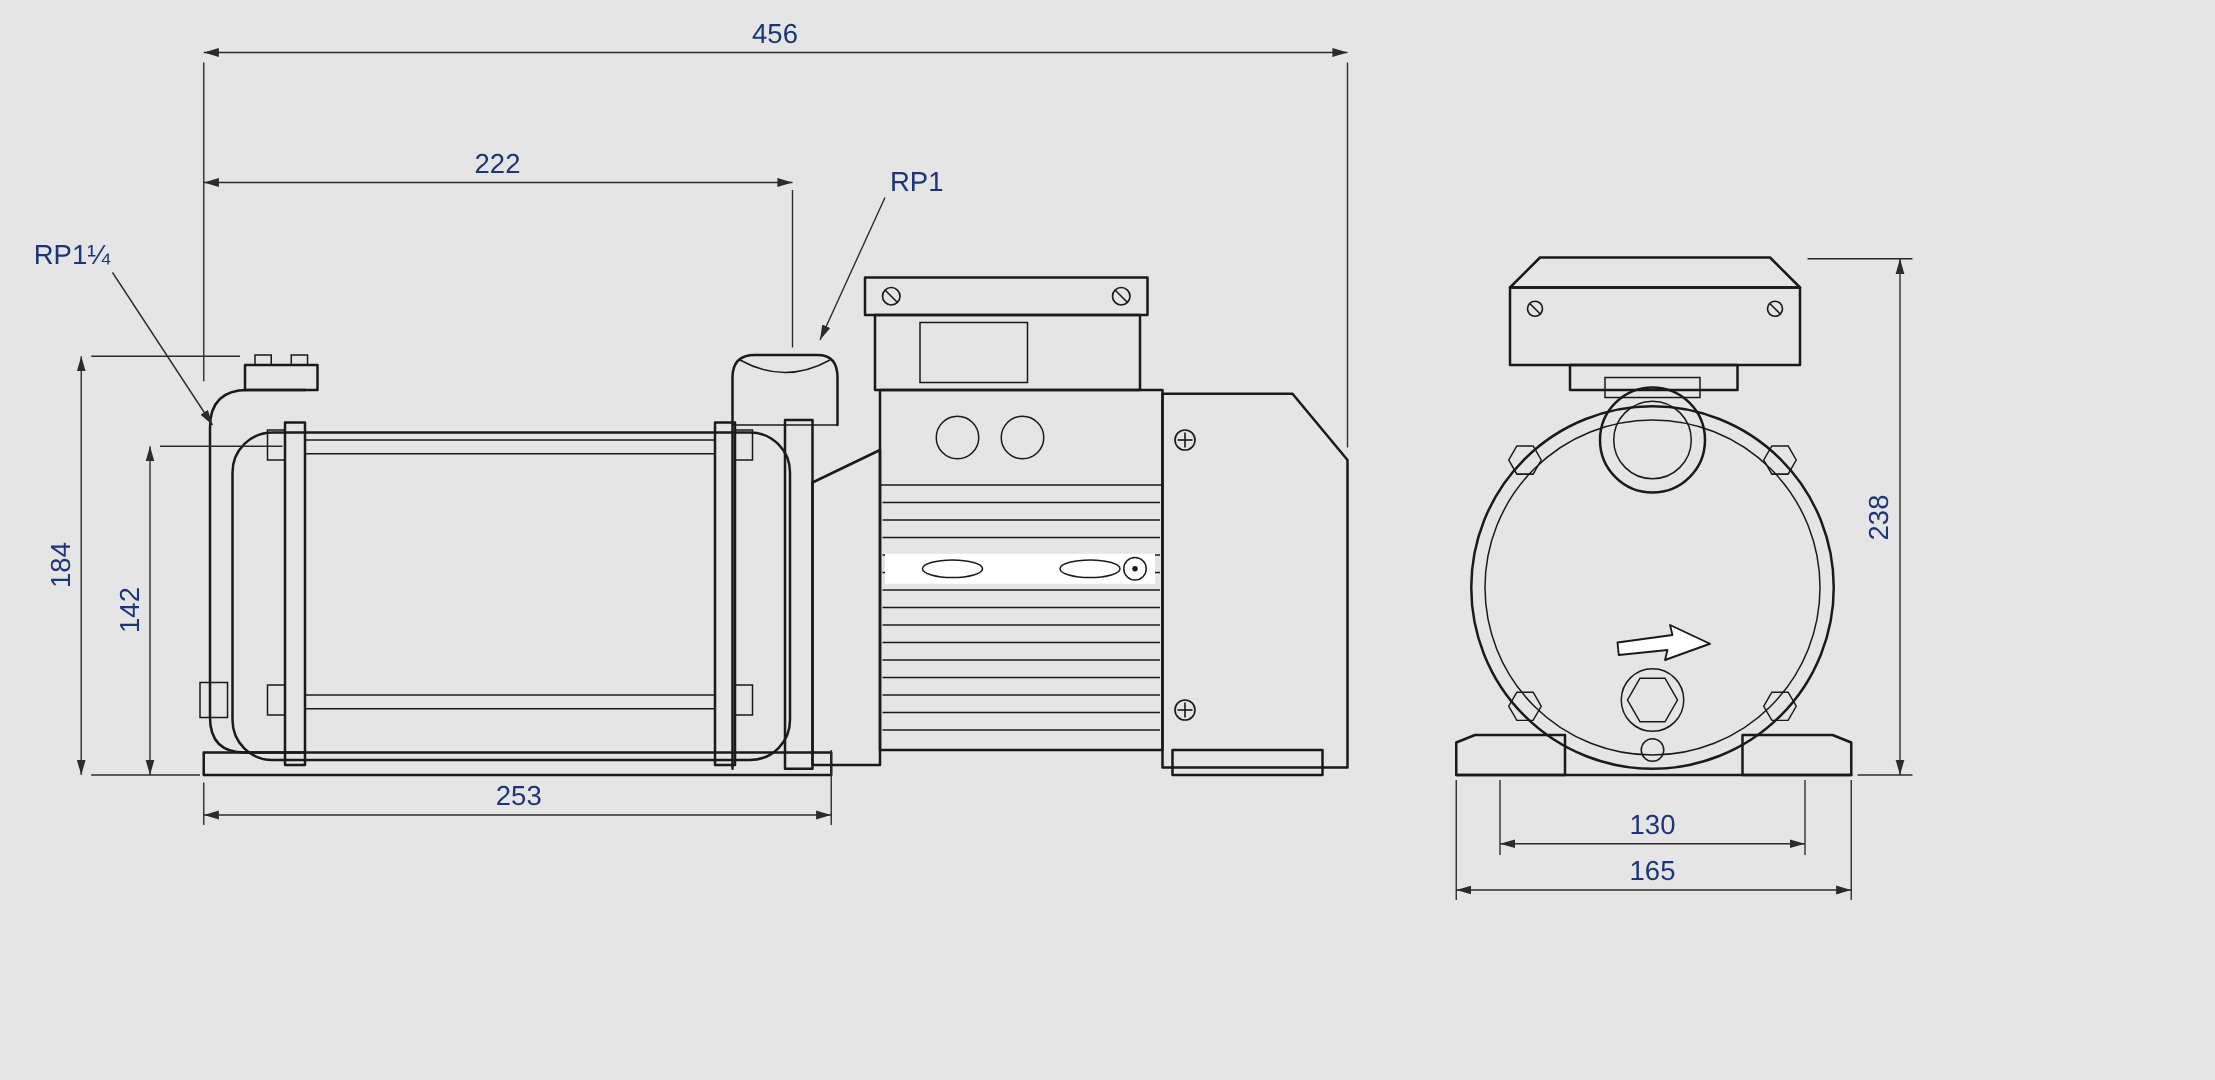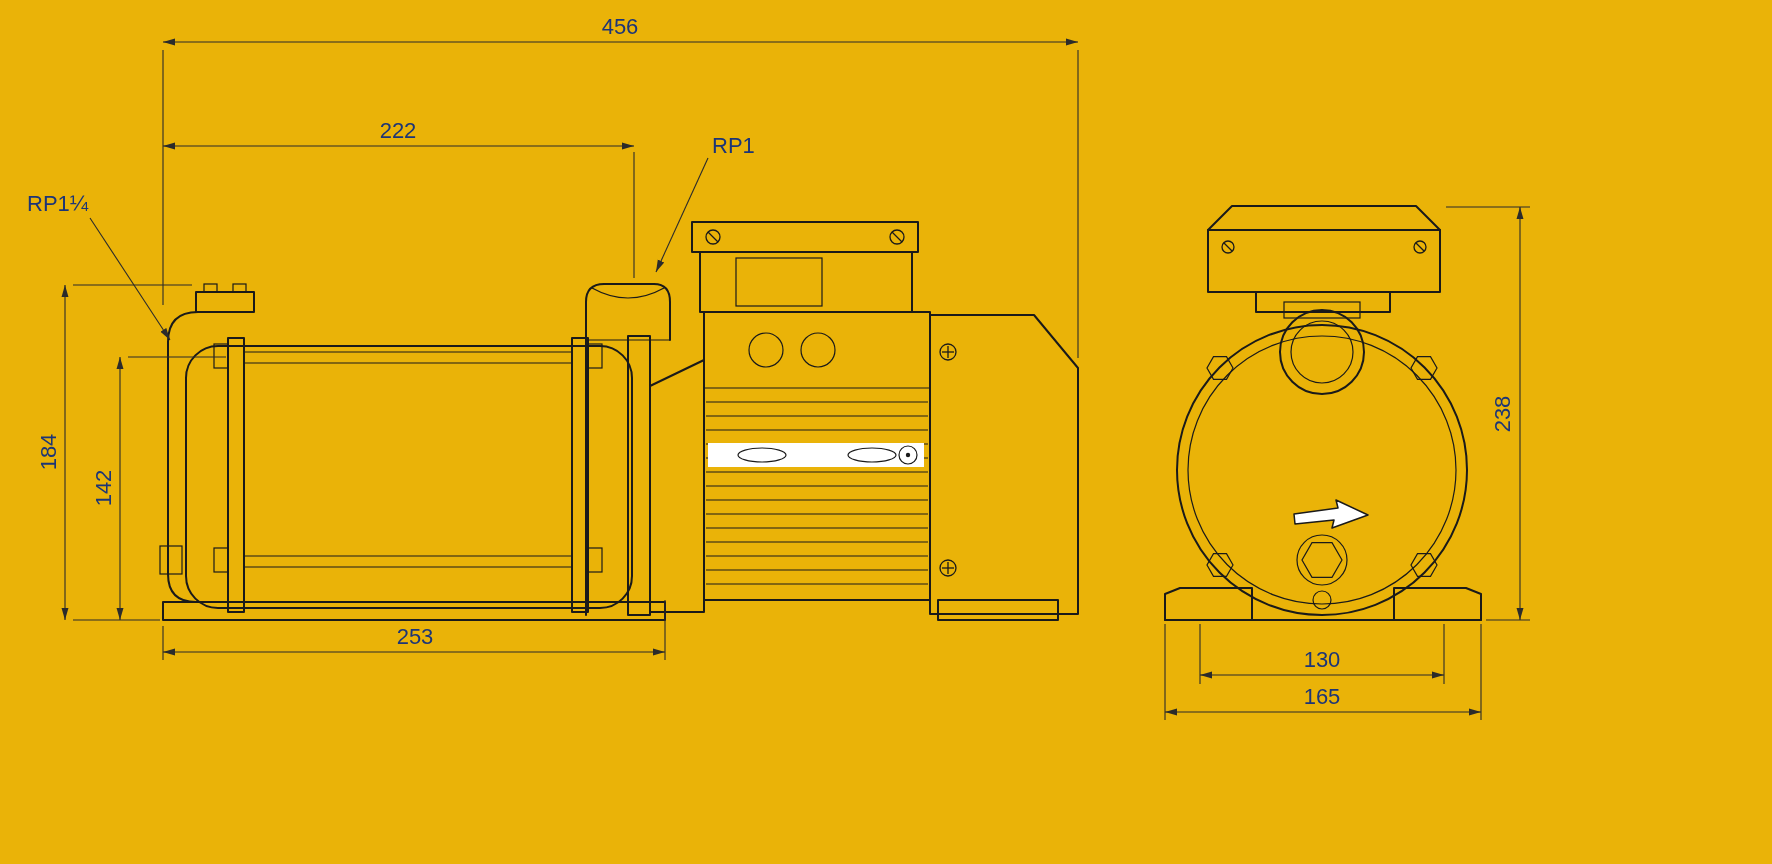--- a/index.html
+++ b/index.html
@@ -1,16 +1,16 @@
 <!DOCTYPE html>
 <html><head>
 <meta charset="utf-8">
 <style>
   html,body{margin:0;padding:0;background:#ffffff;}
-  .canvas{position:relative;width:1772px;height:864px;background:#eab308;overflow:hidden;}
+  .canvas{position:relative;width:1772px;height:864px;background:#e5e5e5;overflow:hidden;}
   svg{display:block;}
   .obj{fill:none;stroke:#1a1a1a;stroke-width:2;stroke-linejoin:round;stroke-linecap:round;}
   .thin{fill:none;stroke:#1a1a1a;stroke-width:1.2;}
   .screw{fill:none;stroke:#1a1a1a;stroke-width:1.3;}
   .dim{fill:none;stroke:#2b2b2b;stroke-width:1.1;}
   .dimtext{font-family:"Liberation Sans",sans-serif;font-size:22px;fill:#1c3577;}
   .white{fill:#ffffff;stroke:none;}
 </style>
 </head>
 <body>

